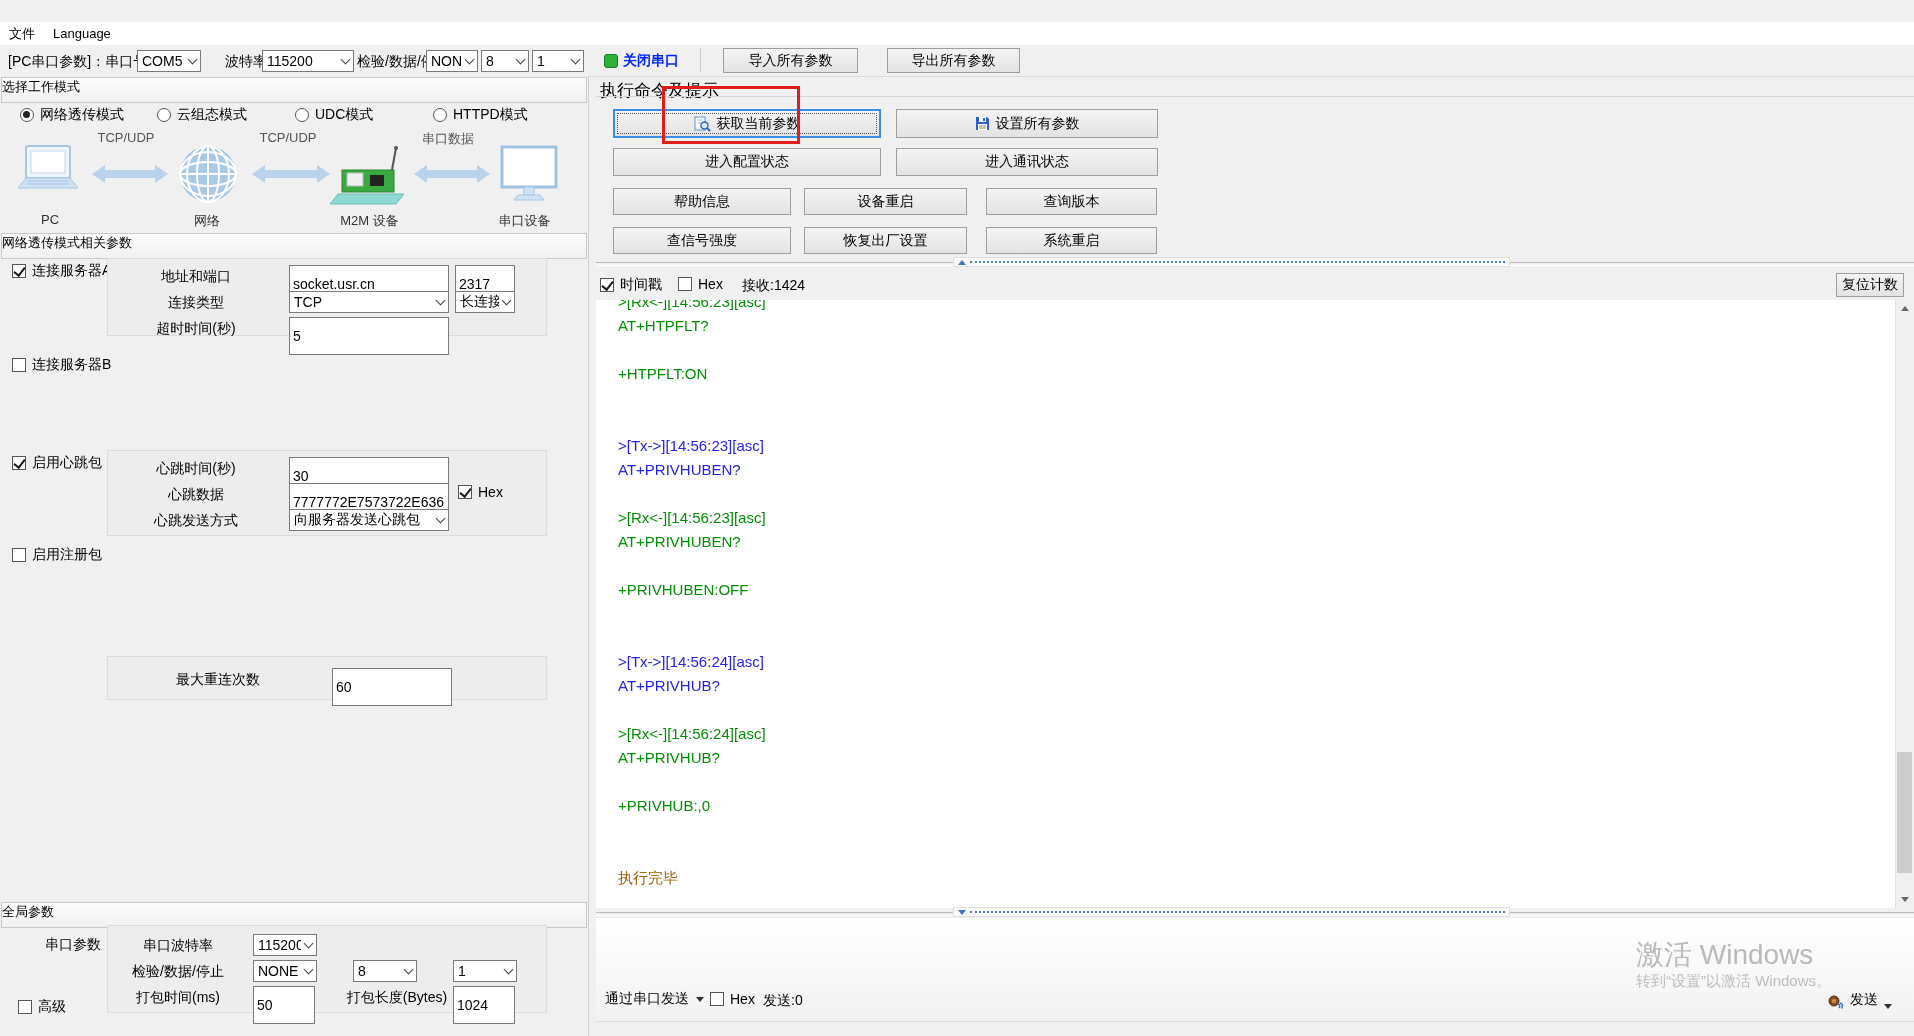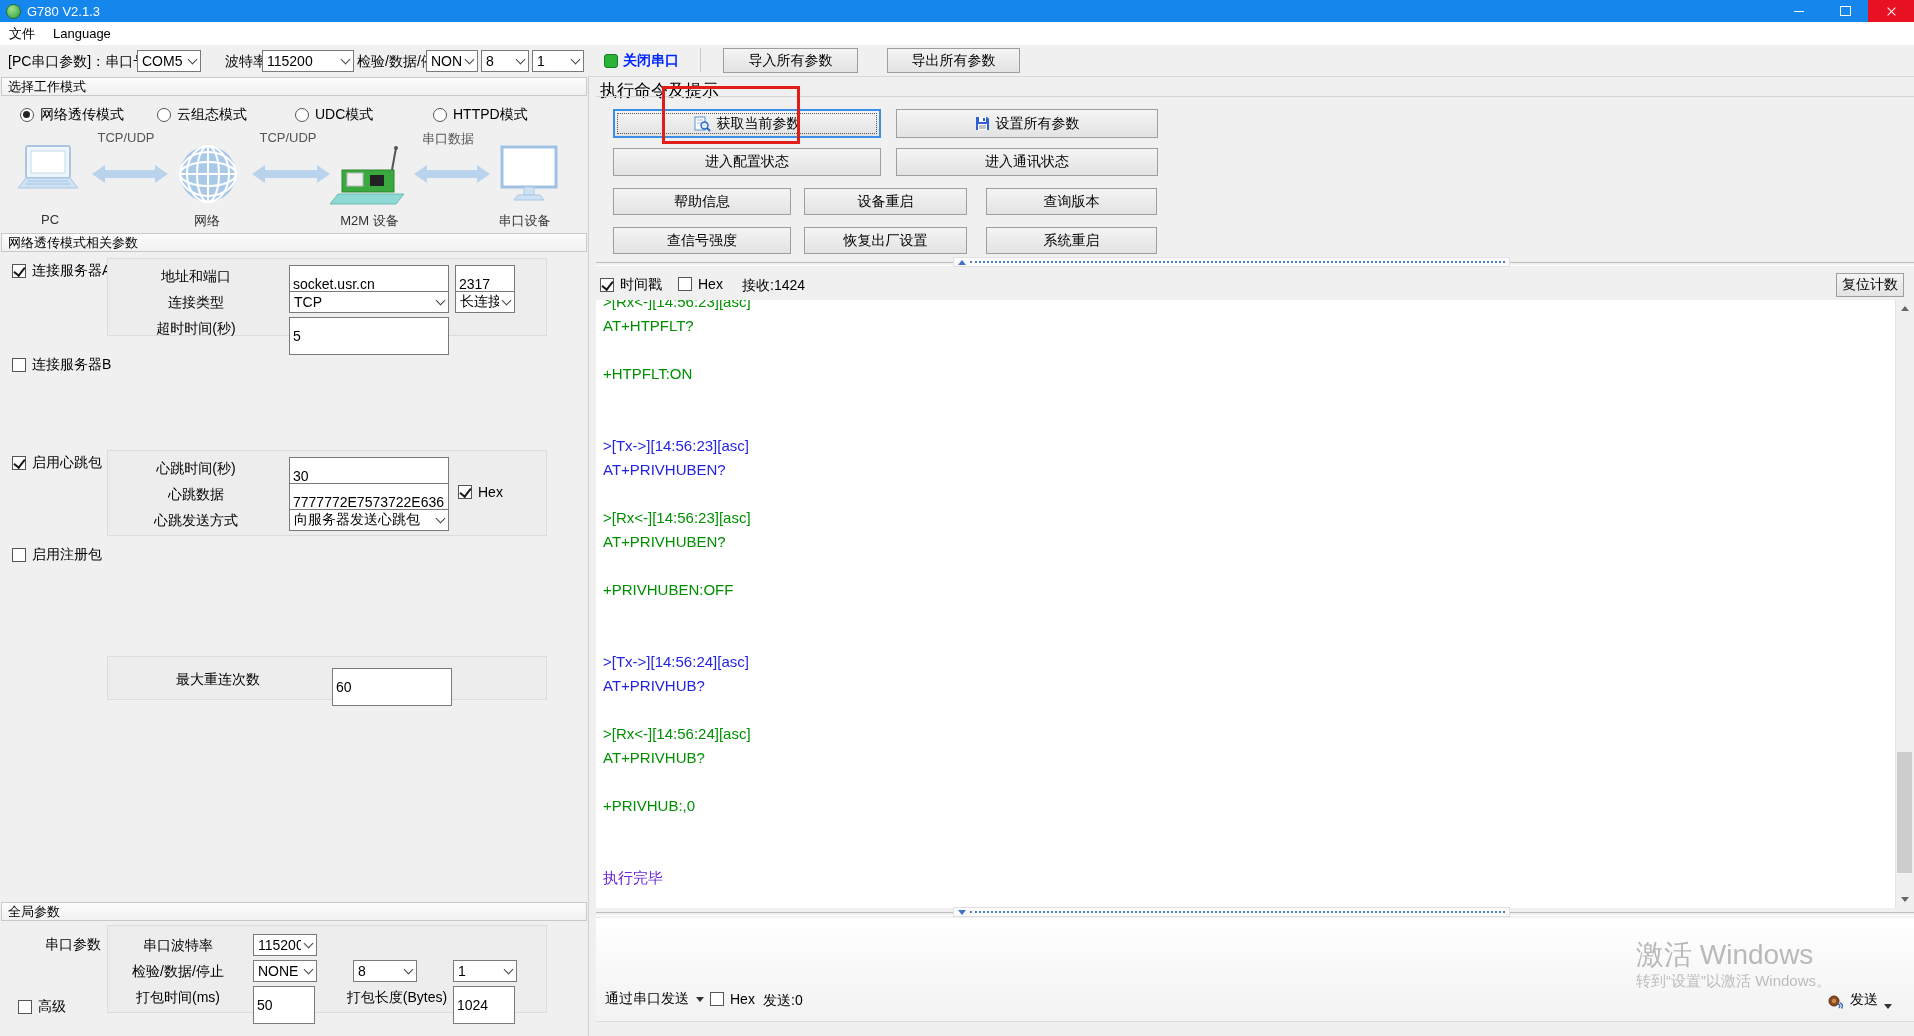--- a/index.html
+++ b/index.html
@@ -32,22 +32,22 @@
   .chev{width:6px;height:6px;border-right:1.6px solid #444;border-bottom:1.6px solid #444;transform:rotate(45deg);margin-top:-3px}
   .led{position:absolute;width:12px;height:12px;border-radius:3px;background:#2bb337;border:1px solid #157a23}
   .closeserial{position:absolute;font-weight:bold;color:#0026ff;font-size:14px;white-space:nowrap}
   .vsep{position:absolute;width:1px;background:#c8c8c8}
   .btn{position:absolute;background:linear-gradient(#f4f4f4,#e3e3e3);border:1px solid #9e9e9e;font-size:14px;
        display:flex;align-items:center;justify-content:center;box-sizing:border-box;gap:6px;white-space:nowrap;cursor:default}
   .btn-focused{border:2px solid #3a8ee6;outline:1px dotted #555;outline-offset:-5px}
   
   .left-panel{position:absolute;left:0;top:76px;width:588px;height:960px;background:#f0f0f0;border-right:1px solid #cfcfcf}
   .right-panel{position:absolute;left:596px;top:76px;width:1318px;height:960px}
-  .hdr{position:absolute;left:1px;width:586px;height:19px;background:linear-gradient(#fcfcfc,#f0f1f0);
-       border:1px solid #c9c9c9;box-sizing:border-box;line-height:17px;padding-left:6px;font-size:13px}
+  .hdr{position:absolute;left:1px;width:586px;height:26px;background:linear-gradient(#fcfcfc,#f0f1f0);
+       border:1px solid #c9c9c9;box-sizing:border-box;line-height:17px;font-size:13px}
   .gbox{position:absolute;background:#ededed;border:1px solid #dcdcdc;box-sizing:border-box}
   .flabel{position:absolute;text-align:center;font-size:14px;line-height:20px;white-space:nowrap}
   .tinput{position:absolute;height:21px;background:#fff;border:1px solid #7a7a7a;font-size:14px;padding:18px 3px;
           box-sizing:border-box;font-family:inherit;line-height:19px;white-space:nowrap;overflow:hidden}
   .cbrow{position:absolute;display:flex;align-items:center;gap:6px;font-size:14px;white-space:nowrap}
   .cb{width:14px;height:14px;background:#fff;border:1px solid #555;box-sizing:border-box;position:relative;flex:none}
   .cb.checked::after{content:"";position:absolute;left:3px;top:0;width:5px;height:9px;
         border-right:2px solid #1a1a1a;border-bottom:2px solid #1a1a1a;transform:rotate(38deg)}
   .rd{width:14px;height:14px;border:1px solid #555;border-radius:50%;background:#fff;box-sizing:border-box;position:relative;flex:none}
   .rd.selected::after{content:"";position:absolute;left:2px;top:2px;width:7px;height:7px;border-radius:50%;background:#222}
@@ -56,60 +56,45 @@
   
   .rp-header{position:absolute;left:4px;top:3px;font-size:17px}
   .rp-line{position:absolute;left:0;top:20px;width:1318px;height:1px;background:#d5d5d5}
   .red-rect{position:absolute;border:3px solid #e21c17;z-index:30}
   .groove{position:absolute;left:0;width:1318px;height:2px;border-top:1px solid #bdbdbd;border-bottom:1px solid #fff}
   .pill{position:absolute;height:10px;background:#fbfbfb;border:1px solid #e0e0e0;display:flex;align-items:center;z-index:5;box-sizing:border-box}
   .pill .dots{flex:1;border-top:2px dotted #4a7ebb;margin:0 4px}
   .tri-up{width:0;height:0;border-left:4px solid transparent;border-right:4px solid transparent;border-bottom:5px solid #3f74c4;margin-left:4px}
   .tri-down{width:0;height:0;border-left:4px solid transparent;border-right:4px solid transparent;border-top:5px solid #3f74c4;margin-left:4px}
   .log-area{position:absolute;left:0;top:224px;width:1299px;height:608px;background:#fff;overflow:hidden}
-  .log-lines{margin-top:-10px;padding-left:7px}
+  .log-lines{margin-top:-10px;padding-left:22px}
   .log-line{height:24px;line-height:24px;font-size:15px;white-space:pre}
   .log-rx{color:#008f00}
   .log-tx{color:#2424e0}
-  .log-info{color:#6d28d9}
+  .log-info{color:#a16207}
   .log-blank{color:#000}
   .vscroll{position:absolute;left:1299px;top:224px;width:17px;height:608px;background:#f0f0f0;border-left:1px solid #e4e4e4;box-sizing:border-box}
   .varrow{position:absolute;left:0;width:17px;height:17px;display:flex;align-items:center;justify-content:center}
   .vtri-up{width:0;height:0;border-left:4px solid transparent;border-right:4px solid transparent;border-bottom:5px solid #666}
   .vtri-down{width:0;height:0;border-left:4px solid transparent;border-right:4px solid transparent;border-top:5px solid #666}
   .vthumb{position:absolute;left:1px;width:15px;background:#cdcdcd}
   .send-bg{position:absolute;left:0;top:842px;width:1318px;height:103px;background:linear-gradient(#ffffff,#f2f2f2)}
   .bottom-strip{position:absolute;left:0;top:945px;width:1318px;height:15px;background:#f0f0f0;border-top:1px solid #dddddd}
   .flatdrop{position:absolute;display:flex;align-items:center;gap:7px;font-size:14px}
   .small-tri{width:0;height:0;border-left:4px solid transparent;border-right:4px solid transparent;border-top:5px solid #333}
   .watermark1{position:absolute;font-size:28px;color:#9e9ea2;opacity:.7;white-space:nowrap}
   .watermark2{position:absolute;font-size:15px;color:#a4a4a8;opacity:.7;white-space:nowrap}
   .send-btn{position:absolute;display:flex;align-items:flex-end;gap:6px;font-size:14px;padding:3px 6px;border-radius:2px}
   .stat{position:absolute;font-size:14px;white-space:nowrap}
 </style>
 </head>
 <body>
 
 <div id="app">
 
-  <div class="titlebar">
-    <span class="appicon"></span>
-    <span class="title-text">G780 V2.1.3</span>
-    <div class="wincontrols">
-      <div class="wc wc-min">
-          <i></i>
-        </div>
-      <div class="wc wc-max">
-          <i></i>
-        </div>
-      <div class="wc wc-close">
-          <i></i>
-        </div>
-    </div>
-  </div>
 
   <div class="menubar">
     <span class="menuitem">文件</span>
     <span class="menuitem">Language</span>
   </div>
 
   <div class="toolbar">
     <span class="tlabel" style="left:8px">[PC串口参数]：串口号</span>
     <div class="sel" style="left:137px;top:5px;width:64px">
       <span class="v">COM5</span>

